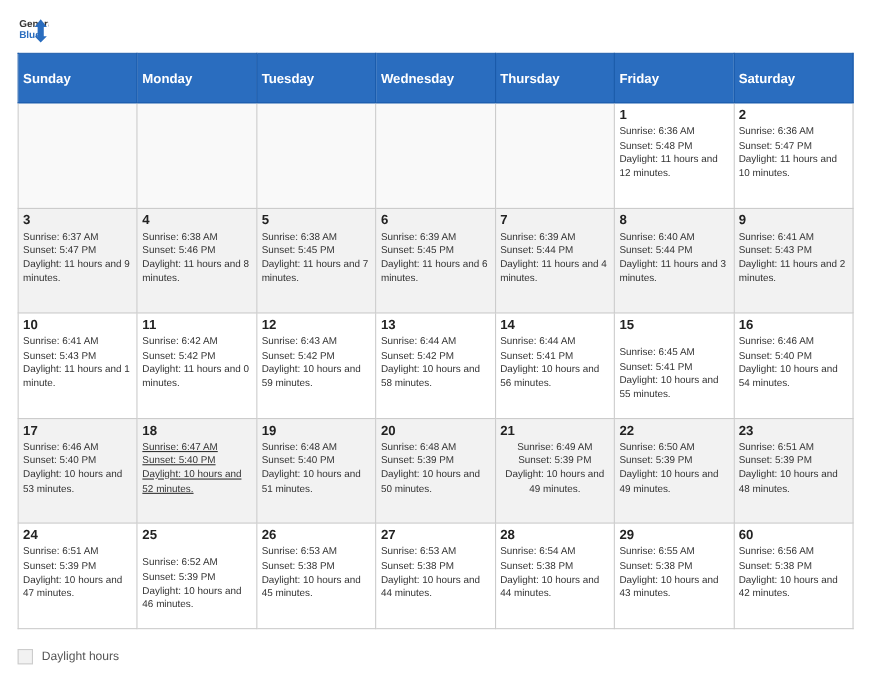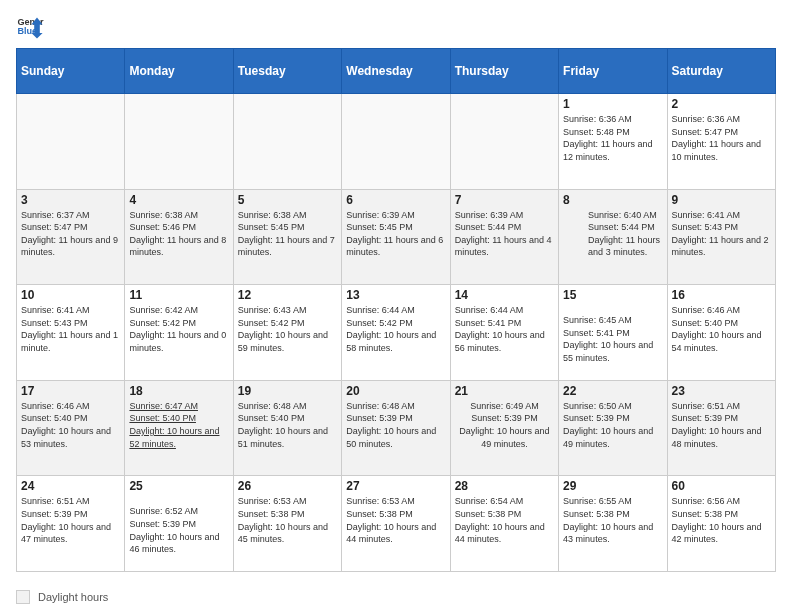--- a/index.html
+++ b/index.html
@@ -175,21 +175,21 @@
 Daylight: 11 hours and 6 minutes.</div>
           </td>
           <td class="alt-row">
             <span class="day-num">7</span>
             <div class="day-info" style="white-space: pre-line;">Sunrise: 6:39 AM
 Sunset: 5:44 PM
 Daylight: 11 hours and 4 minutes.</div>
           </td>
           <td class="alt-row">
             <span class="day-num">8</span>
-            <div class="day-info" style="white-space: pre-line; margin-left: 25px;">Sunrise: 6:40 AM
+            <div class="day-info" style="white-space: pre-line;">Sunrise: 6:40 AM
 Sunset: 5:44 PM
 Daylight: 11 hours and 3 minutes.</div>
           </td>
           <td class="alt-row">
             <span class="day-num">9</span>
             <div class="day-info" style="white-space: pre-line;">Sunrise: 6:41 AM
 Sunset: 5:43 PM
 Daylight: 11 hours and 2 minutes.</div>
           </td>
         </tr>

